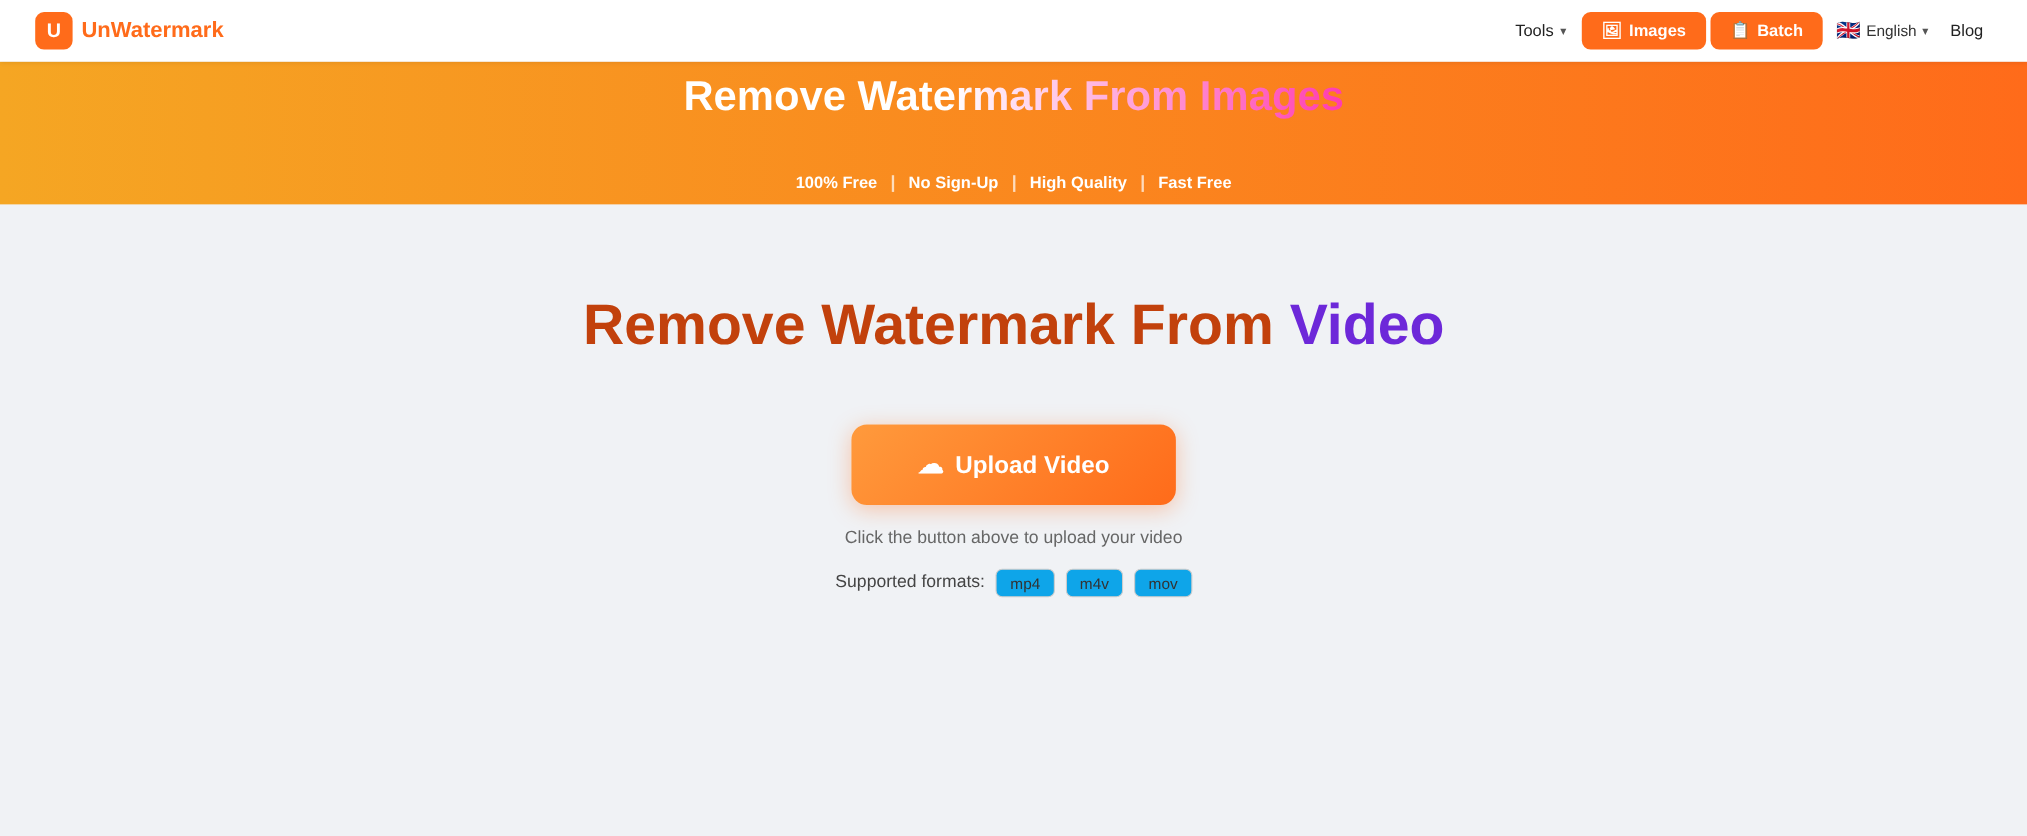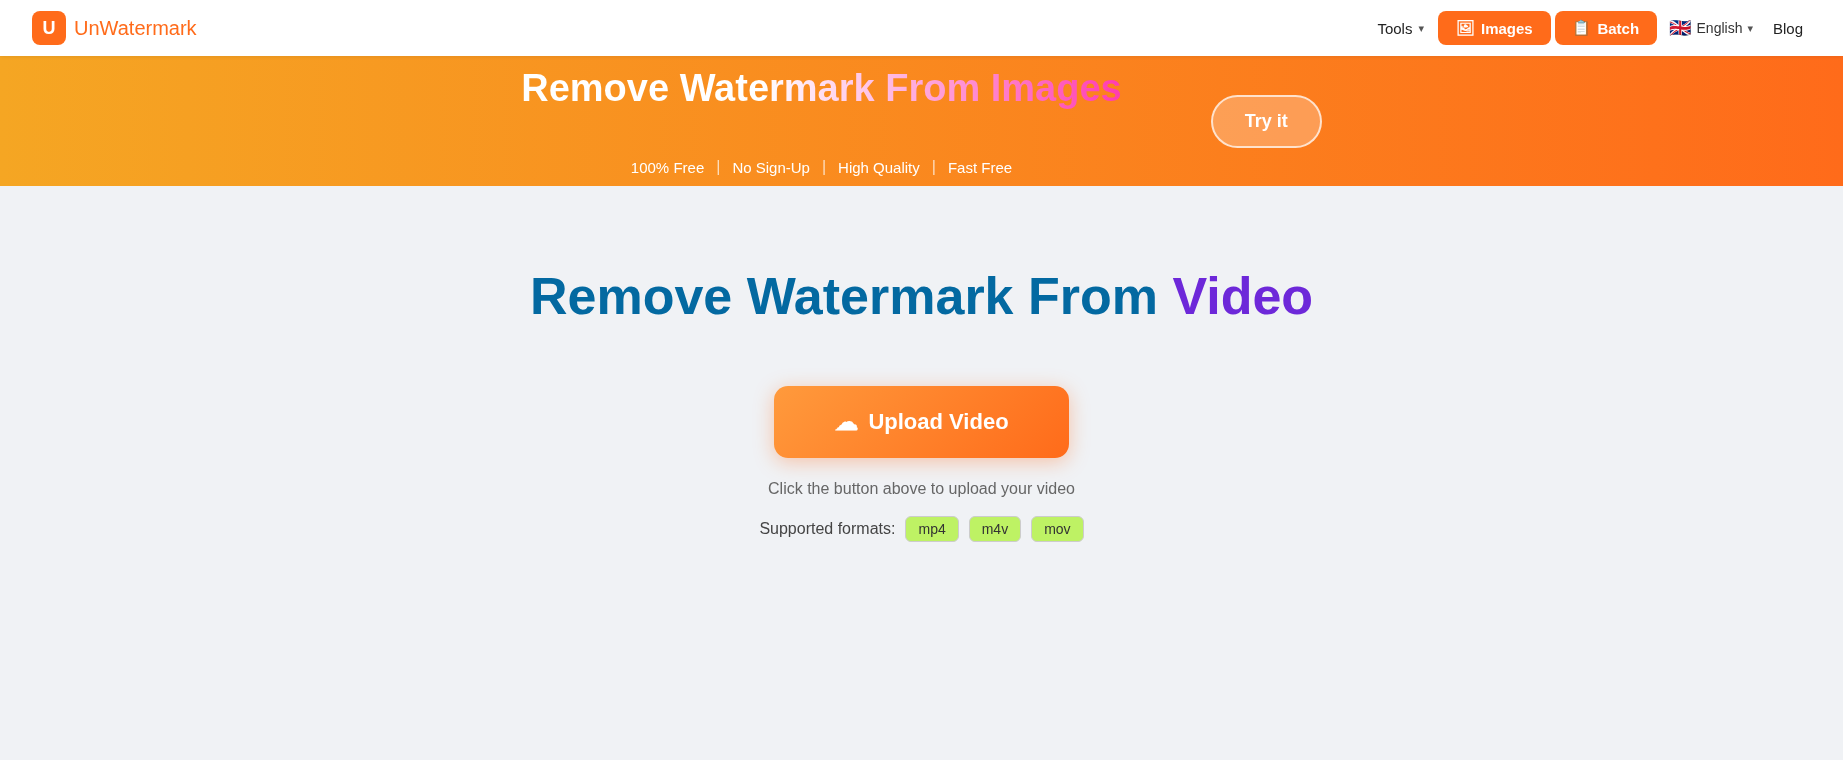--- a/index.html
+++ b/index.html
@@ -29,21 +29,21 @@
       border-radius: 8px;
       display: flex;
       align-items: center;
       justify-content: center;
       color: #fff;
       font-weight: 900;
       font-size: 18px;
     }
     .logo-text {
       font-size: 20px;
-      font-weight: 400;
+      font-weight: 700;
       color: #1a1a1a;
     }
     .logo-text span {
       color: #ff6b1a;
     }
     .nav-right {
       display: flex;
       align-items: center;
       gap: 4px;
     }
@@ -127,23 +127,23 @@
       background: linear-gradient(90deg, #fff 40%, #ff3bb0 100%);
       -webkit-background-clip: text;
       -webkit-text-fill-color: transparent;
       background-clip: text;
       line-height: 1.2;
       margin-bottom: 8px;
     }
     .banner-subtitle {
       color: #fff;
       font-size: 15px;
-      font-weight: 400;
-      display: flex;
-      align-items: center;
+      font-weight: 700;
+      display: flex;
+      align-items: flex-start;
       justify-content: center;
       gap: 0;
       margin-top: 47px;
     }
     .banner-subtitle span {
       padding: 0 12px;
     }
     .banner-subtitle .sep {
       color: rgba(255,255,255,0.7);
       padding: 0;
@@ -171,21 +171,21 @@
       min-height: 574px;
     }
     .page-title {
       font-size: 52px;
       font-weight: 800;
       color: #1a1a1a;
       margin-bottom: 60px;
       text-align: center;
     }
     .page-title span {
-      color: #0369a1;
+      color: #c2410c;
     }
     .upload-btn {
       display: flex;
       align-items: center;
       gap: 10px;
       background: linear-gradient(135deg, #ff9a3c 0%, #ff6b1a 100%);
       color: #fff;
       border: none;
       border-radius: 14px;
       padding: 22px 60px;
@@ -212,21 +212,21 @@
     }
     .formats-label {
       font-weight: 500;
     }
     .format-badge {
       border: 1.5px solid #ccc;
       border-radius: 6px;
       padding: 4px 12px;
       font-size: 14px;
       color: #333;
-      background: #bef264;
+      background: #0ea5e9;
     }
   </style>
 </head>
 <body>
 
 <nav class="navbar">
   <div class="logo-area">
     <div class="logo-icon">U</div>
     <div class="logo-text">
       <span>Un</span><span style="color:#ff6b1a;">Watermark</span>
@@ -261,21 +261,20 @@
     <div class="banner-subtitle">
       <span>100% Free</span>
       <span class="sep">|</span>
       <span>No Sign-Up</span>
       <span class="sep">|</span>
       <span>High Quality</span>
       <span class="sep">|</span>
       <span>Fast Free</span>
     </div>
   </div>
-  <button class="btn-try-it">Try it</button>
 </div>
 
 <main class="main">
   <h1 class="page-title">
     <span>Remove Watermark From </span><span style="color:#6d28d9;">Video</span>
   </h1>
 
   <button class="upload-btn">
     <span class="upload-cloud-icon">☁</span>
     <span>Upload Video</span>

